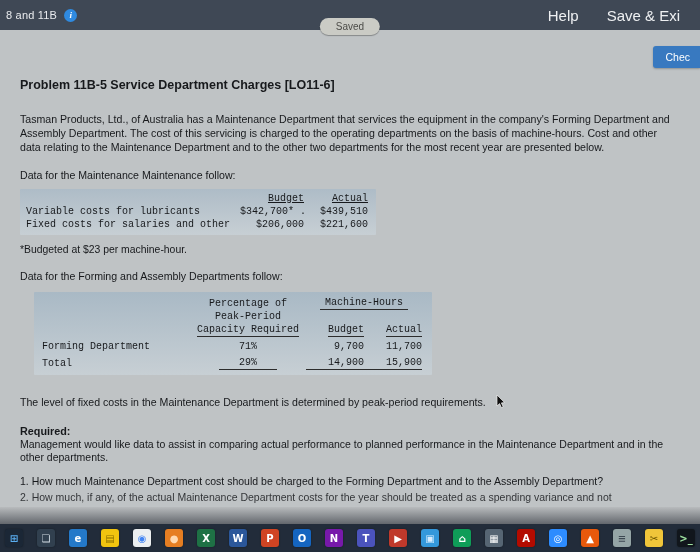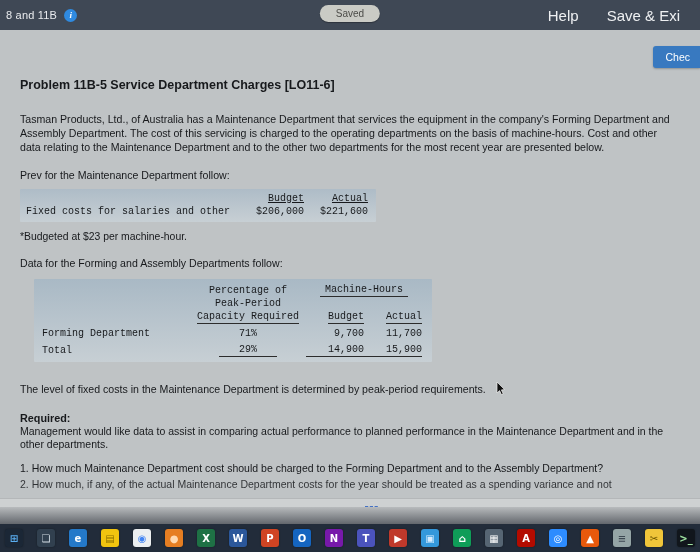--- a/index.html
+++ b/index.html
@@ -12,21 +12,21 @@
     position:relative;height:30px;background:#3f4855;display:flex;align-items:center;
     padding:0 20px 0 6px;color:#e9ebee;box-sizing:border-box;
   }
   .topbar-title{font-size:11px;letter-spacing:.2px;}
   .info-icon{
     width:13px;height:13px;border-radius:50%;background:#2f8ae0;color:#fff;
     font-size:9px;font-weight:bold;display:inline-flex;align-items:center;justify-content:center;
     margin-left:7px;font-family:"Liberation Serif",serif;font-style:italic;
   }
   .saved-pill{
-    position:absolute;left:50%;transform:translateX(-50%);top:5px;
+    position:absolute;left:50%;transform:translateX(-50%);top:18px;
     background:#cacbc5;color:#4c4c48;border:none;border-radius:10px;
     padding:3px 16px;font-size:10px;box-shadow:0 1px 1px rgba(0,0,0,.3);
   }
   .topbar-right{margin-left:auto;display:flex;gap:28px;font-size:15px;}
   .topbar-link{color:#eef0f2;cursor:pointer;white-space:nowrap;}
   .check-btn{
     position:absolute;top:46px;right:0;background:#3879c0;color:#fff;border:none;
     font-size:10.5px;padding:5px 10px 5px 12px;border-radius:3px 0 0 3px;
     box-shadow:0 1px 2px rgba(0,0,0,.25);font-family:"Liberation Sans",sans-serif;
   }
@@ -110,27 +110,32 @@
   </div>
 
   <button class="check-btn">Chec</button>
 
   <div class="content">
 
     <div class="prob-heading">Problem 11B-5 Service Department Charges [LO11-6]</div>
 
     <p class="para">Tasman Products, Ltd., of Australia has a Maintenance Department that services the equipment in the company's Forming Department and Assembly Department. The cost of this servicing is charged to the operating departments on the basis of machine-hours. Cost and other data relating to the Maintenance Department and to the other two departments for the most recent year are presented below.</p>
 
-    <p class="lead-label">Prev for the Maintenance Department follow:</p>
+    <p class="lead-label">Data for the Maintenance Maintenance follow:</p>
 
     <div class="t1">
       <div class="t1-row">
         <span class="t1-label"></span>
         <span class="t1-num hdr-u">Budget</span>
         <span class="t1-num hdr-u">Actual</span>
+      </div>
+      <div class="t1-row">
+        <span class="t1-label">Variable costs for lubricants</span>
+        <span class="t1-num">$342,700* .</span>
+        <span class="t1-num">$439,510</span>
       </div>
       <div class="t1-row">
         <span class="t1-label">Fixed costs for salaries and other</span>
         <span class="t1-num">$206,000</span>
         <span class="t1-num">$221,600</span>
       </div>
     </div>
 
     <p class="footnote">*Budgeted at $23 per machine-hour.</p>
 

